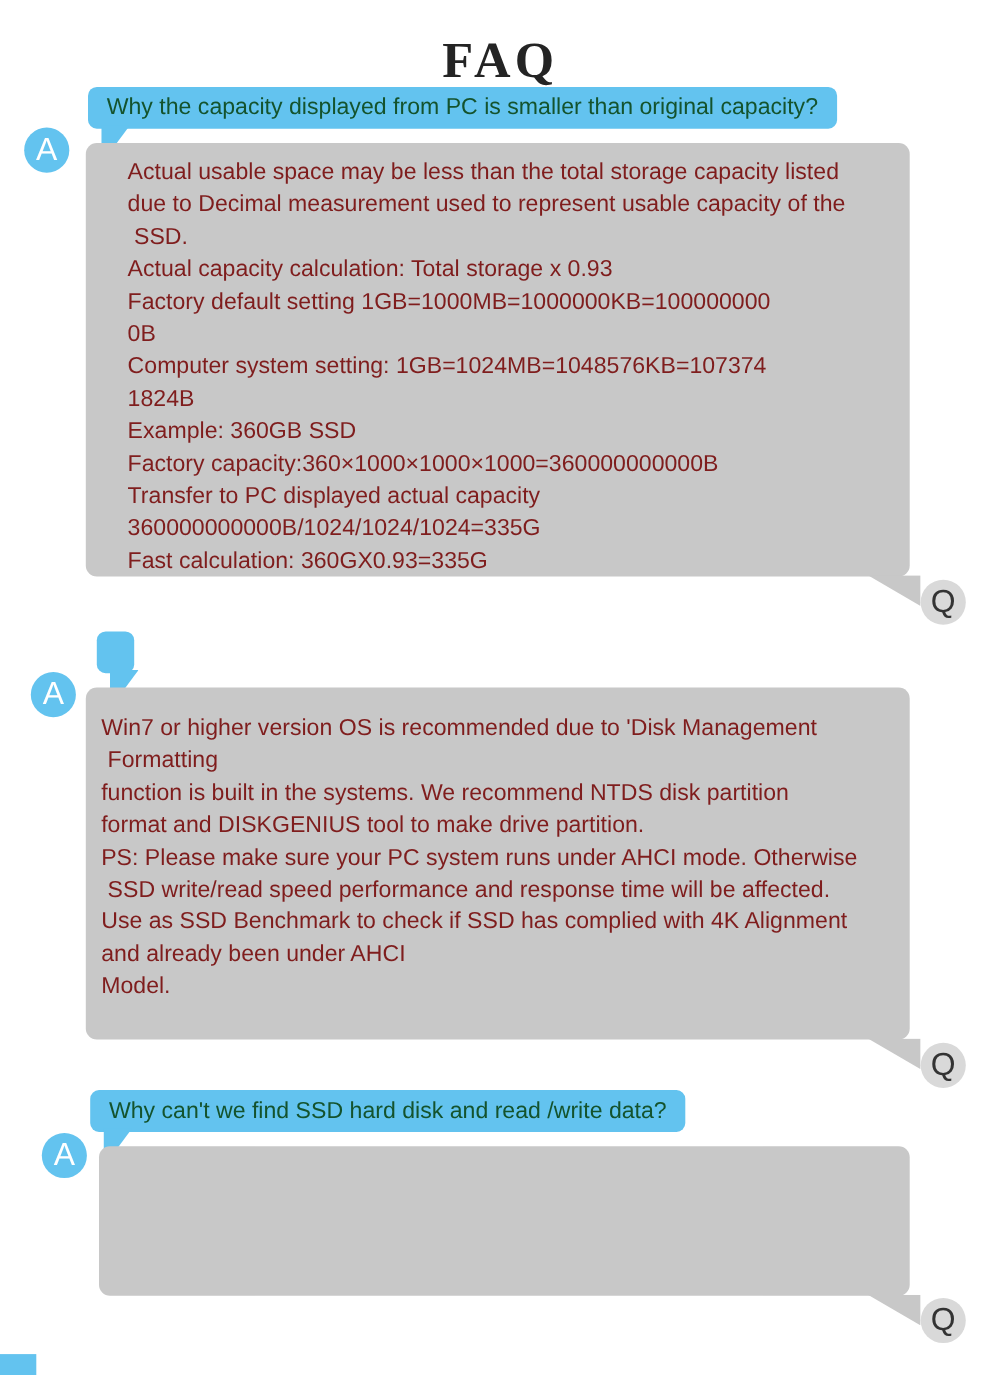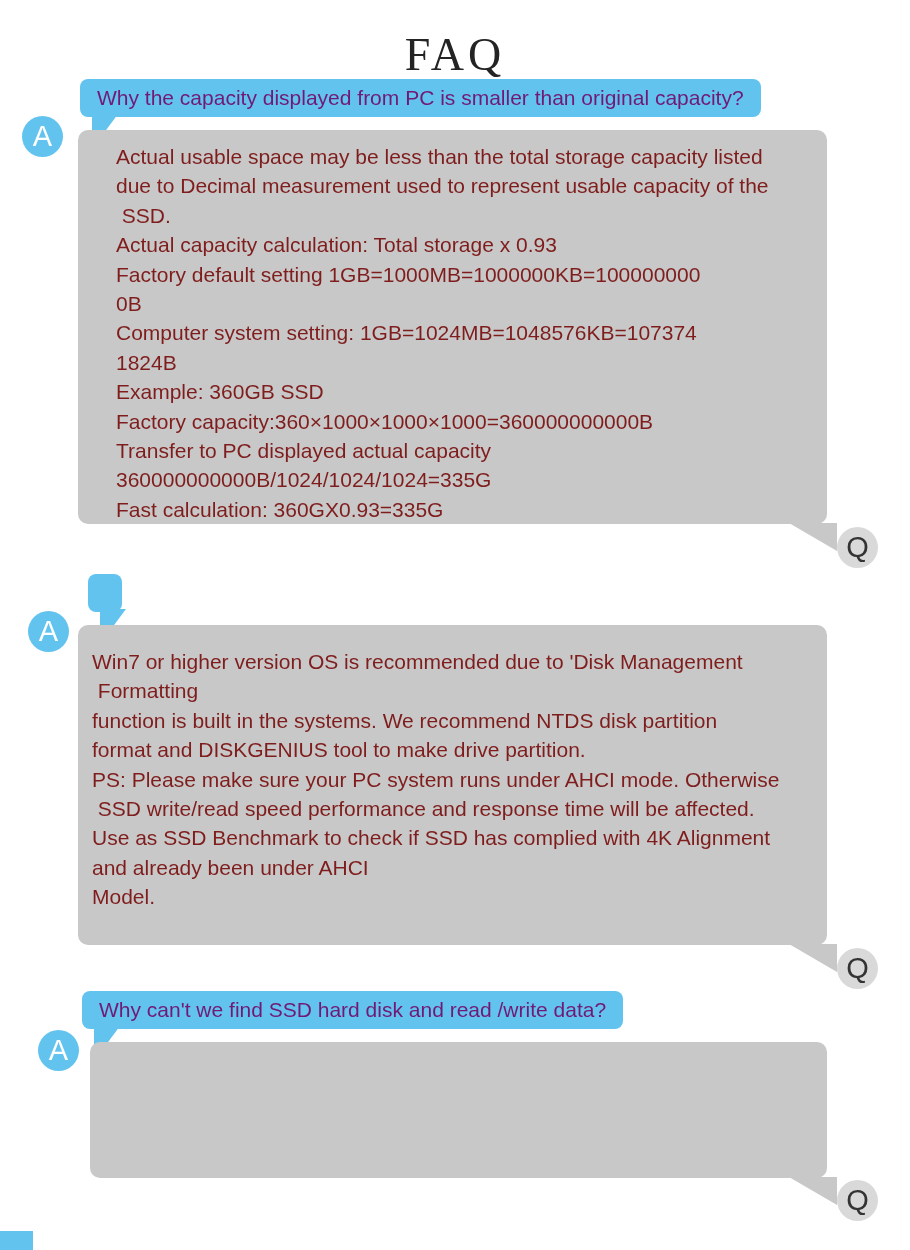--- a/index.html
+++ b/index.html
@@ -1,26 +1,26 @@
 <!DOCTYPE html>
 <html style="--question-bubble: #63c3ef; --answer-bubble: #c8c8c8; --question-badge-bg: #d9d9d9;"><head>
 <meta charset="utf-8">
 <style>
   html,body{margin:0;padding:0;background:#ffffff;}
   body{width:910px;height:1250px;position:relative;font-family:"Liberation Sans","DejaVu Sans",sans-serif;overflow:hidden;}
 
   .page-title{
     position:absolute;top:-4px;left:0;width:100%;text-align:center;
-    font-family:"Liberation Serif","DejaVu Serif",serif;font-weight:normal;
+    font-family:"Liberation Serif","DejaVu Serif",serif;font-weight:bold;
     font-size:46px;letter-spacing:4px;color:#242424;line-height:56px;
   }
 
   
   .qb{
-    position:absolute;background:var(--question-bubble,#63c3ef);color:#701a75;
+    position:absolute;background:var(--question-bubble,#63c3ef);color:#14532d;
     font-size:21px;line-height:38px;height:38px;padding:0 17px;
     border-radius:8px;white-space:nowrap;z-index:1;
   }
   .qb .tail{
     position:absolute;left:12px;top:35px;width:26px;height:35px;
     background:var(--question-bubble,#63c3ef);
     clip-path:polygon(0 0,100% 0,0 100%);
   }
 
   

